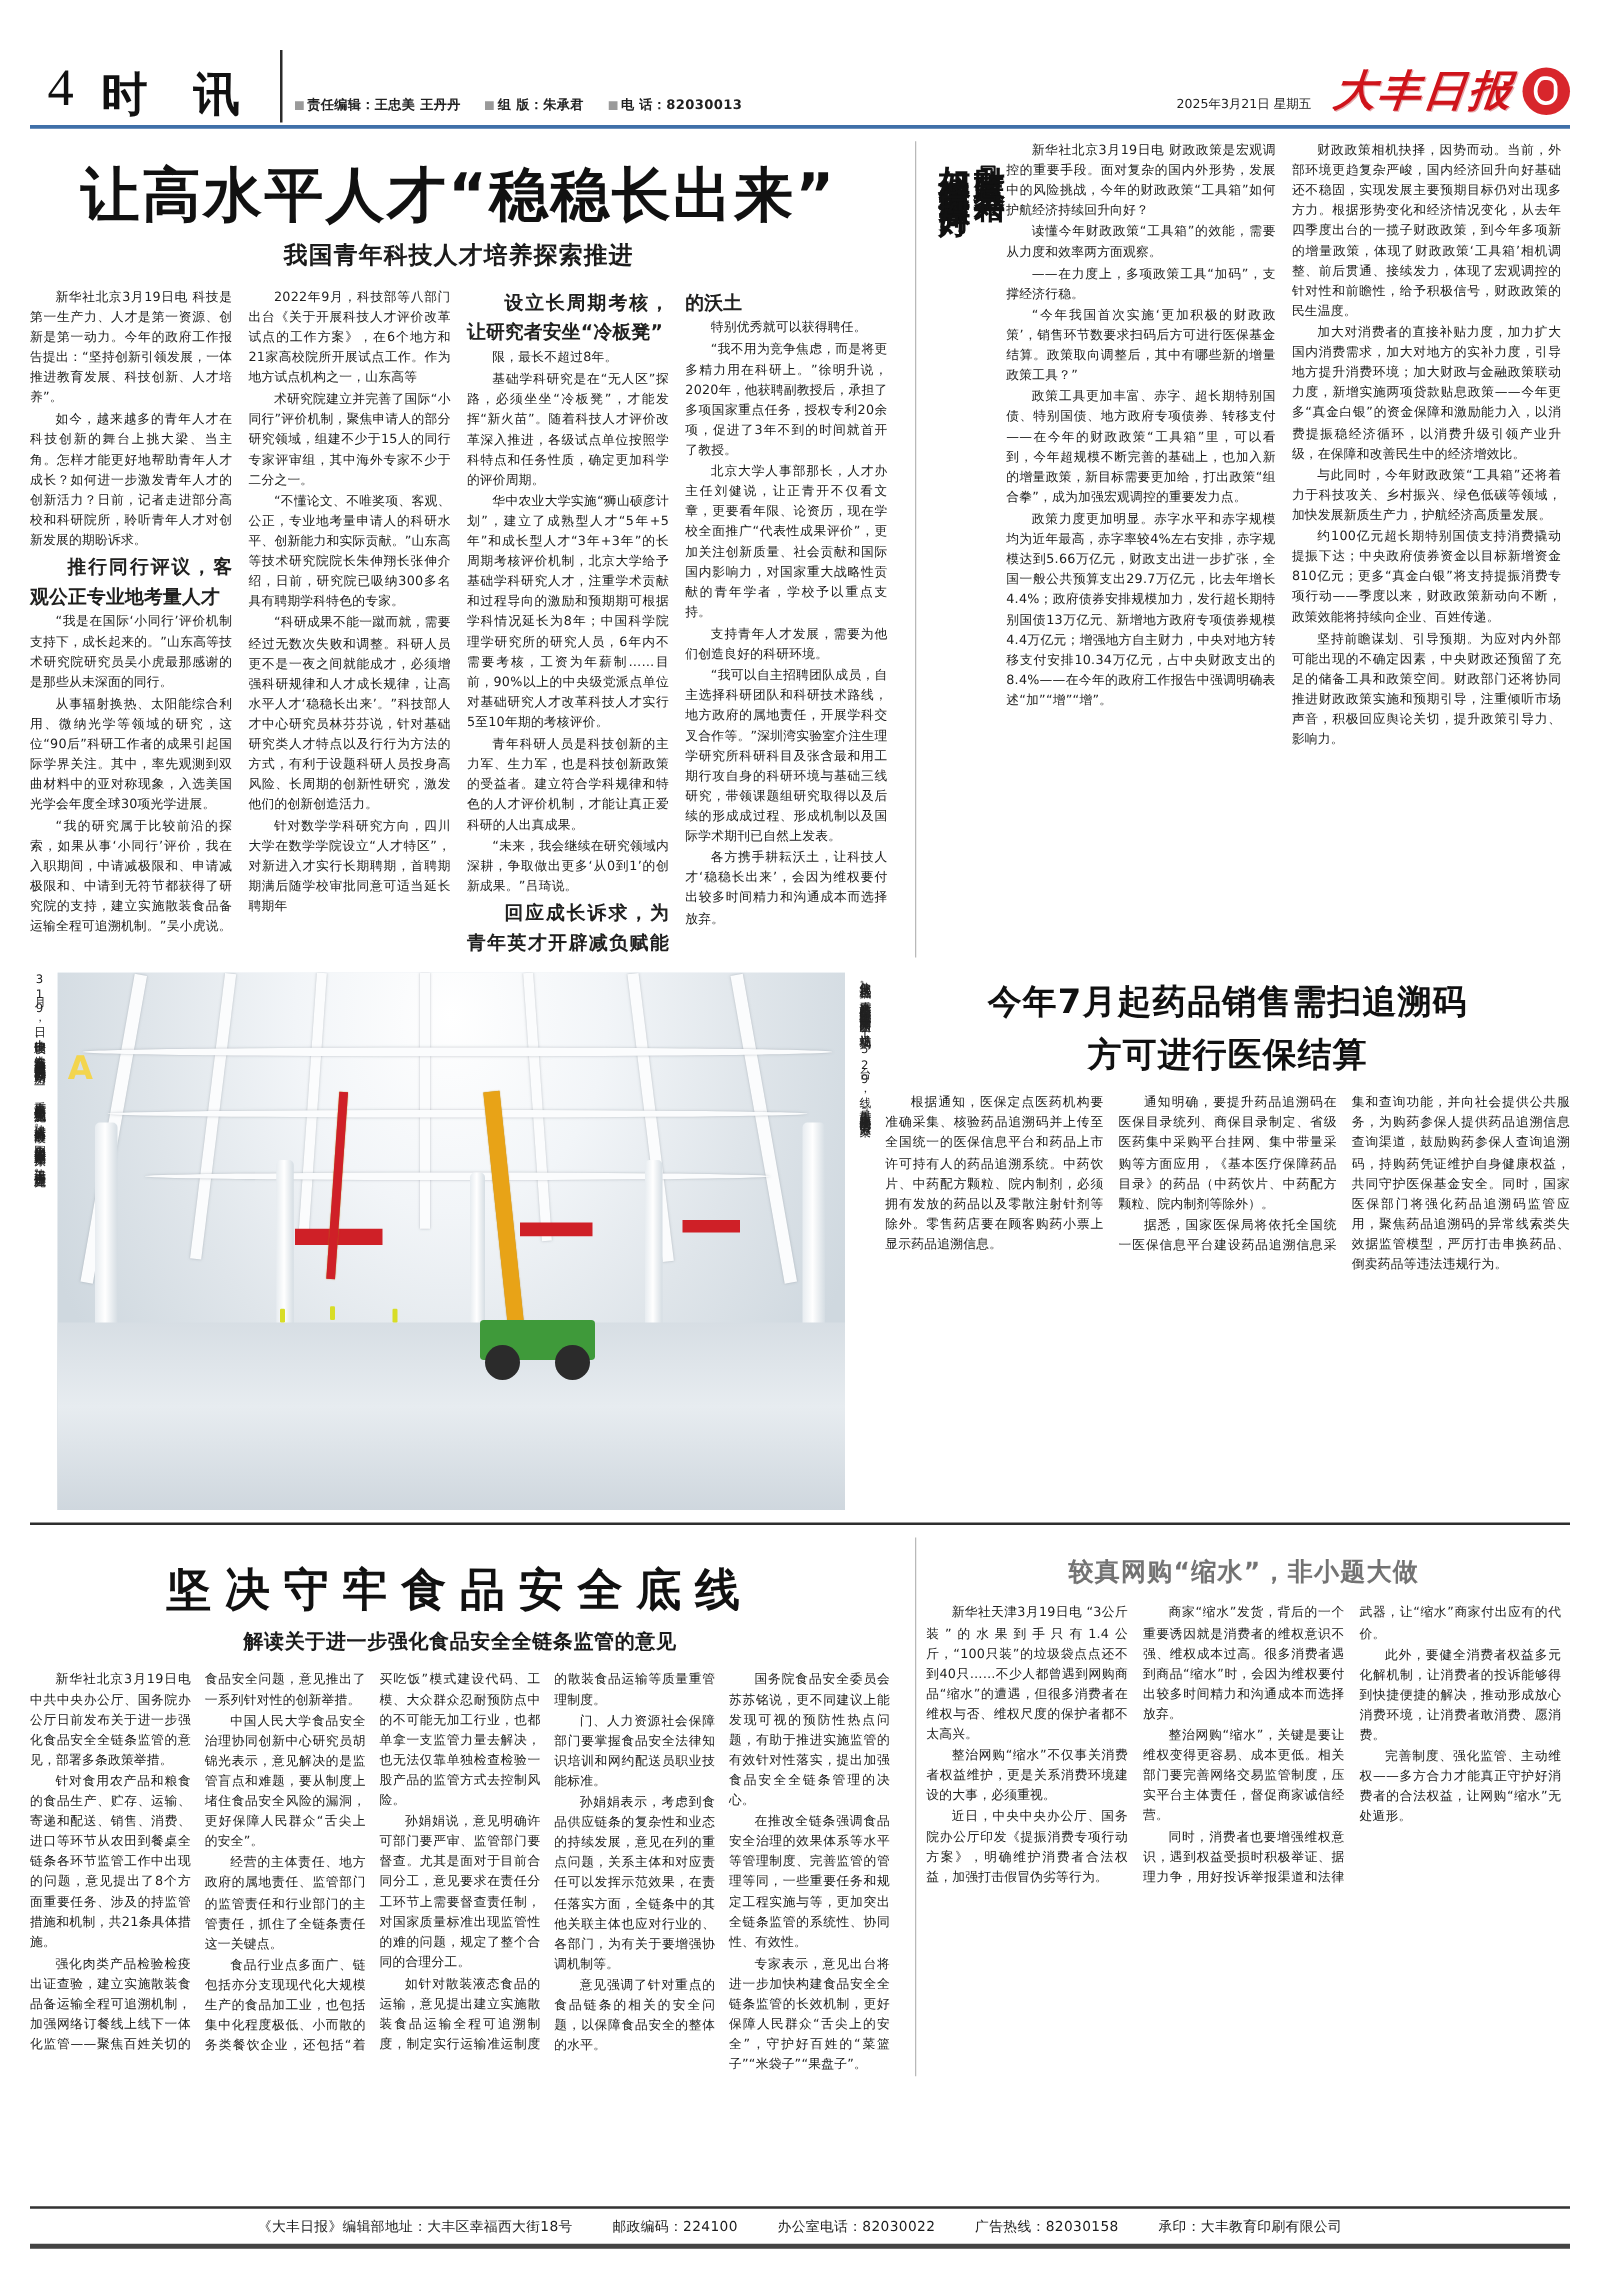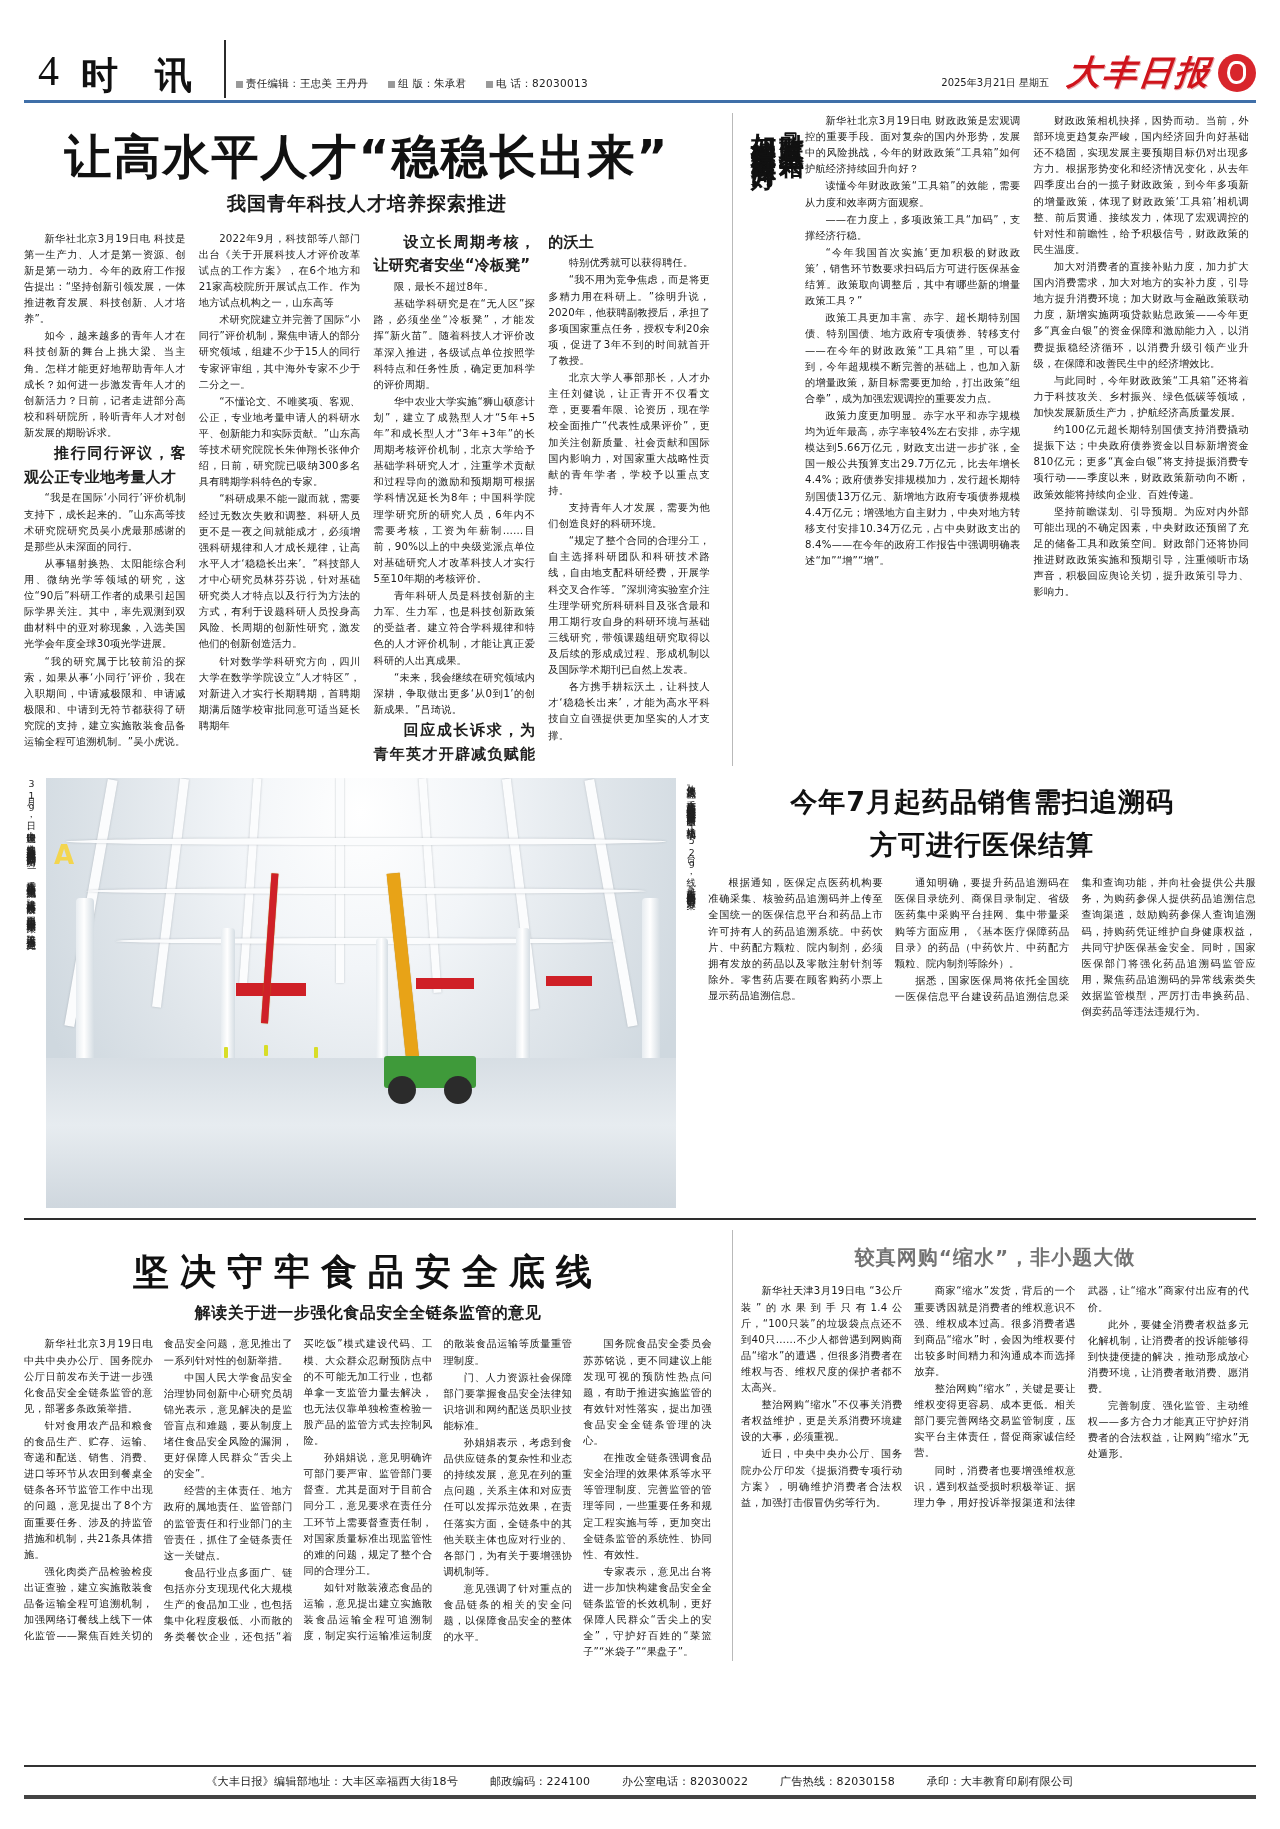--- a/index.html
+++ b/index.html
@@ -10,21 +10,21 @@
   }
   .page{width:1280px;height:1829px;position:relative;box-sizing:border-box;padding:0 24px;}
 
   
   .masthead{display:flex;align-items:flex-end;height:84px;padding-top:14px;position:relative;}
   .page-num{font-family:"Liberation Serif",serif;font-size:42px;font-weight:400;color:#111;line-height:1;padding:0 14px 6px 14px;}
   .section-name{font-family:"DejaVu Sans","Liberation Sans",sans-serif;font-weight:bold;font-size:37px;letter-spacing:12px;color:#111;padding:0 16px 4px 8px;line-height:1;}
   .vrule{width:2px;background:#2b2b2b;height:58px;margin:0 10px 0 4px;align-self:flex-end;}
   .credits{font-family:"DejaVu Sans","Liberation Sans",sans-serif;font-size:10.5px;color:#222;padding-bottom:7px;letter-spacing:.3px;white-space:nowrap;}
   .credits .sq{display:inline-block;width:7px;height:7px;background:#9a9a9a;margin-right:3px;vertical-align:middle;}
-  .credits span.seg{margin-right:16px;}
+  .credits span.seg{margin-right:16px;font-weight:bold;}
   .dateline{margin-left:auto;font-family:"DejaVu Sans","Liberation Sans",sans-serif;font-size:10px;color:#222;padding-bottom:8px;white-space:nowrap;}
   .brand{display:flex;align-items:center;padding:0 0 2px 18px;}
   .brand-text{font-family:"Liberation Serif",serif;font-weight:bold;font-size:34px;color:#cf141b;letter-spacing:2px;font-style:italic;transform:skewX(-6deg);text-shadow:1px 1px 0 rgba(180,10,16,.35);}
   .brand-logo{width:38px;height:38px;border-radius:50%;background:#d8262c;margin-left:7px;position:relative;}
   .brand-logo:after{content:"";position:absolute;left:9px;top:7px;width:19px;height:23px;border:3px solid #fff;border-radius:50% 50% 55% 55%/60% 40% 45% 55%;box-sizing:border-box;}
   .rule-blue{height:3px;background:#3f6fa8;margin:2px 0 0 0;}
 
   
   .body-col{
     font-family:"DejaVu Sans","Liberation Sans",sans-serif;
@@ -161,22 +161,22 @@
         <p>限，最长不超过8年。</p>
         <p>基础学科研究是在“无人区”探路，必须坐坐“冷板凳”，才能发挥“新火苗”。随着科技人才评价改革深入推进，各级试点单位按照学科特点和任务性质，确定更加科学的评价周期。</p>
         <p>华中农业大学实施“狮山硕彦计划”，建立了成熟型人才“5年+5年”和成长型人才“3年+3年”的长周期考核评价机制，北京大学给予基础学科研究人才，注重学术贡献和过程导向的激励和预期期可根据学科情况延长为8年；中国科学院理学研究所的研究人员，6年内不需要考核，工资为年薪制……目前，90%以上的中央级党派点单位对基础研究人才改革科技人才实行5至10年期的考核评价。</p>
         <p>青年科研人员是科技创新的主力军、生力军，也是科技创新政策的受益者。建立符合学科规律和特色的人才评价机制，才能让真正爱科研的人出真成果。</p>
         <p>“未来，我会继续在研究领域内深耕，争取做出更多‘从0到1’的创新成果。”吕琦说。</p>
         <p class="sub-head">回应成长诉求，为青年英才开辟减负赋能的沃土</p>
         <p>特别优秀就可以获得聘任。</p>
         <p>“我不用为竞争焦虑，而是将更多精力用在科研上。”徐明升说，2020年，他获聘副教授后，承担了多项国家重点任务，授权专利20余项，促进了3年不到的时间就首开了教授。</p>
         <p>北京大学人事部那长，人才办主任刘健说，让正青开不仅看文章，更要看年限、论资历，现在学校全面推广“代表性成果评价”，更加关注创新质量、社会贡献和国际国内影响力，对国家重大战略性贡献的青年学者，学校予以重点支持。</p>
         <p>支持青年人才发展，需要为他们创造良好的科研环境。</p>
-        <p>“规定了整个合同的合理分工，自主选择科研团队和科研技术路线，自由地支配科研经费，开展学科交叉合作等。”深圳湾实验室介注生理学研究所科研科目及张含最和用工期行攻自身的科研环境与基础三线研究，带领课题组研究取得以及后续的形成成过程、形成机制以及国际学术期刊已自然上发表。</p>
-        <p>各方携手耕耘沃土，让科技人才‘稳稳长出来’，才能为高水平科技自立自强提供更加坚实的人才支撑。</p>
+        <p>“我可以自主招聘团队成员，自主选择科研团队和科研技术路线，地方政府的属地责任，开展学科交叉合作等。”深圳湾实验室介注生理学研究所科研科目及张含最和用工期行攻自身的科研环境与基础三线研究，带领课题组研究取得以及后续的形成成过程、形成机制以及国际学术期刊已自然上发表。</p>
+        <p>各方携手耕耘沃土，让科技人才‘稳稳长出来’，会因为维权要付出较多时间精力和沟通成本而选择放弃。</p>
       </div>
     </div>
 
     <div class="divider-v"></div>
 
     <div class="lead-right">
       <div class="vtitle-wrap">
         <div class="vtitle">财政政策『工具箱』</div>
         <div class="vtitle">如何护航经济持续回升向好</div>
       </div>

